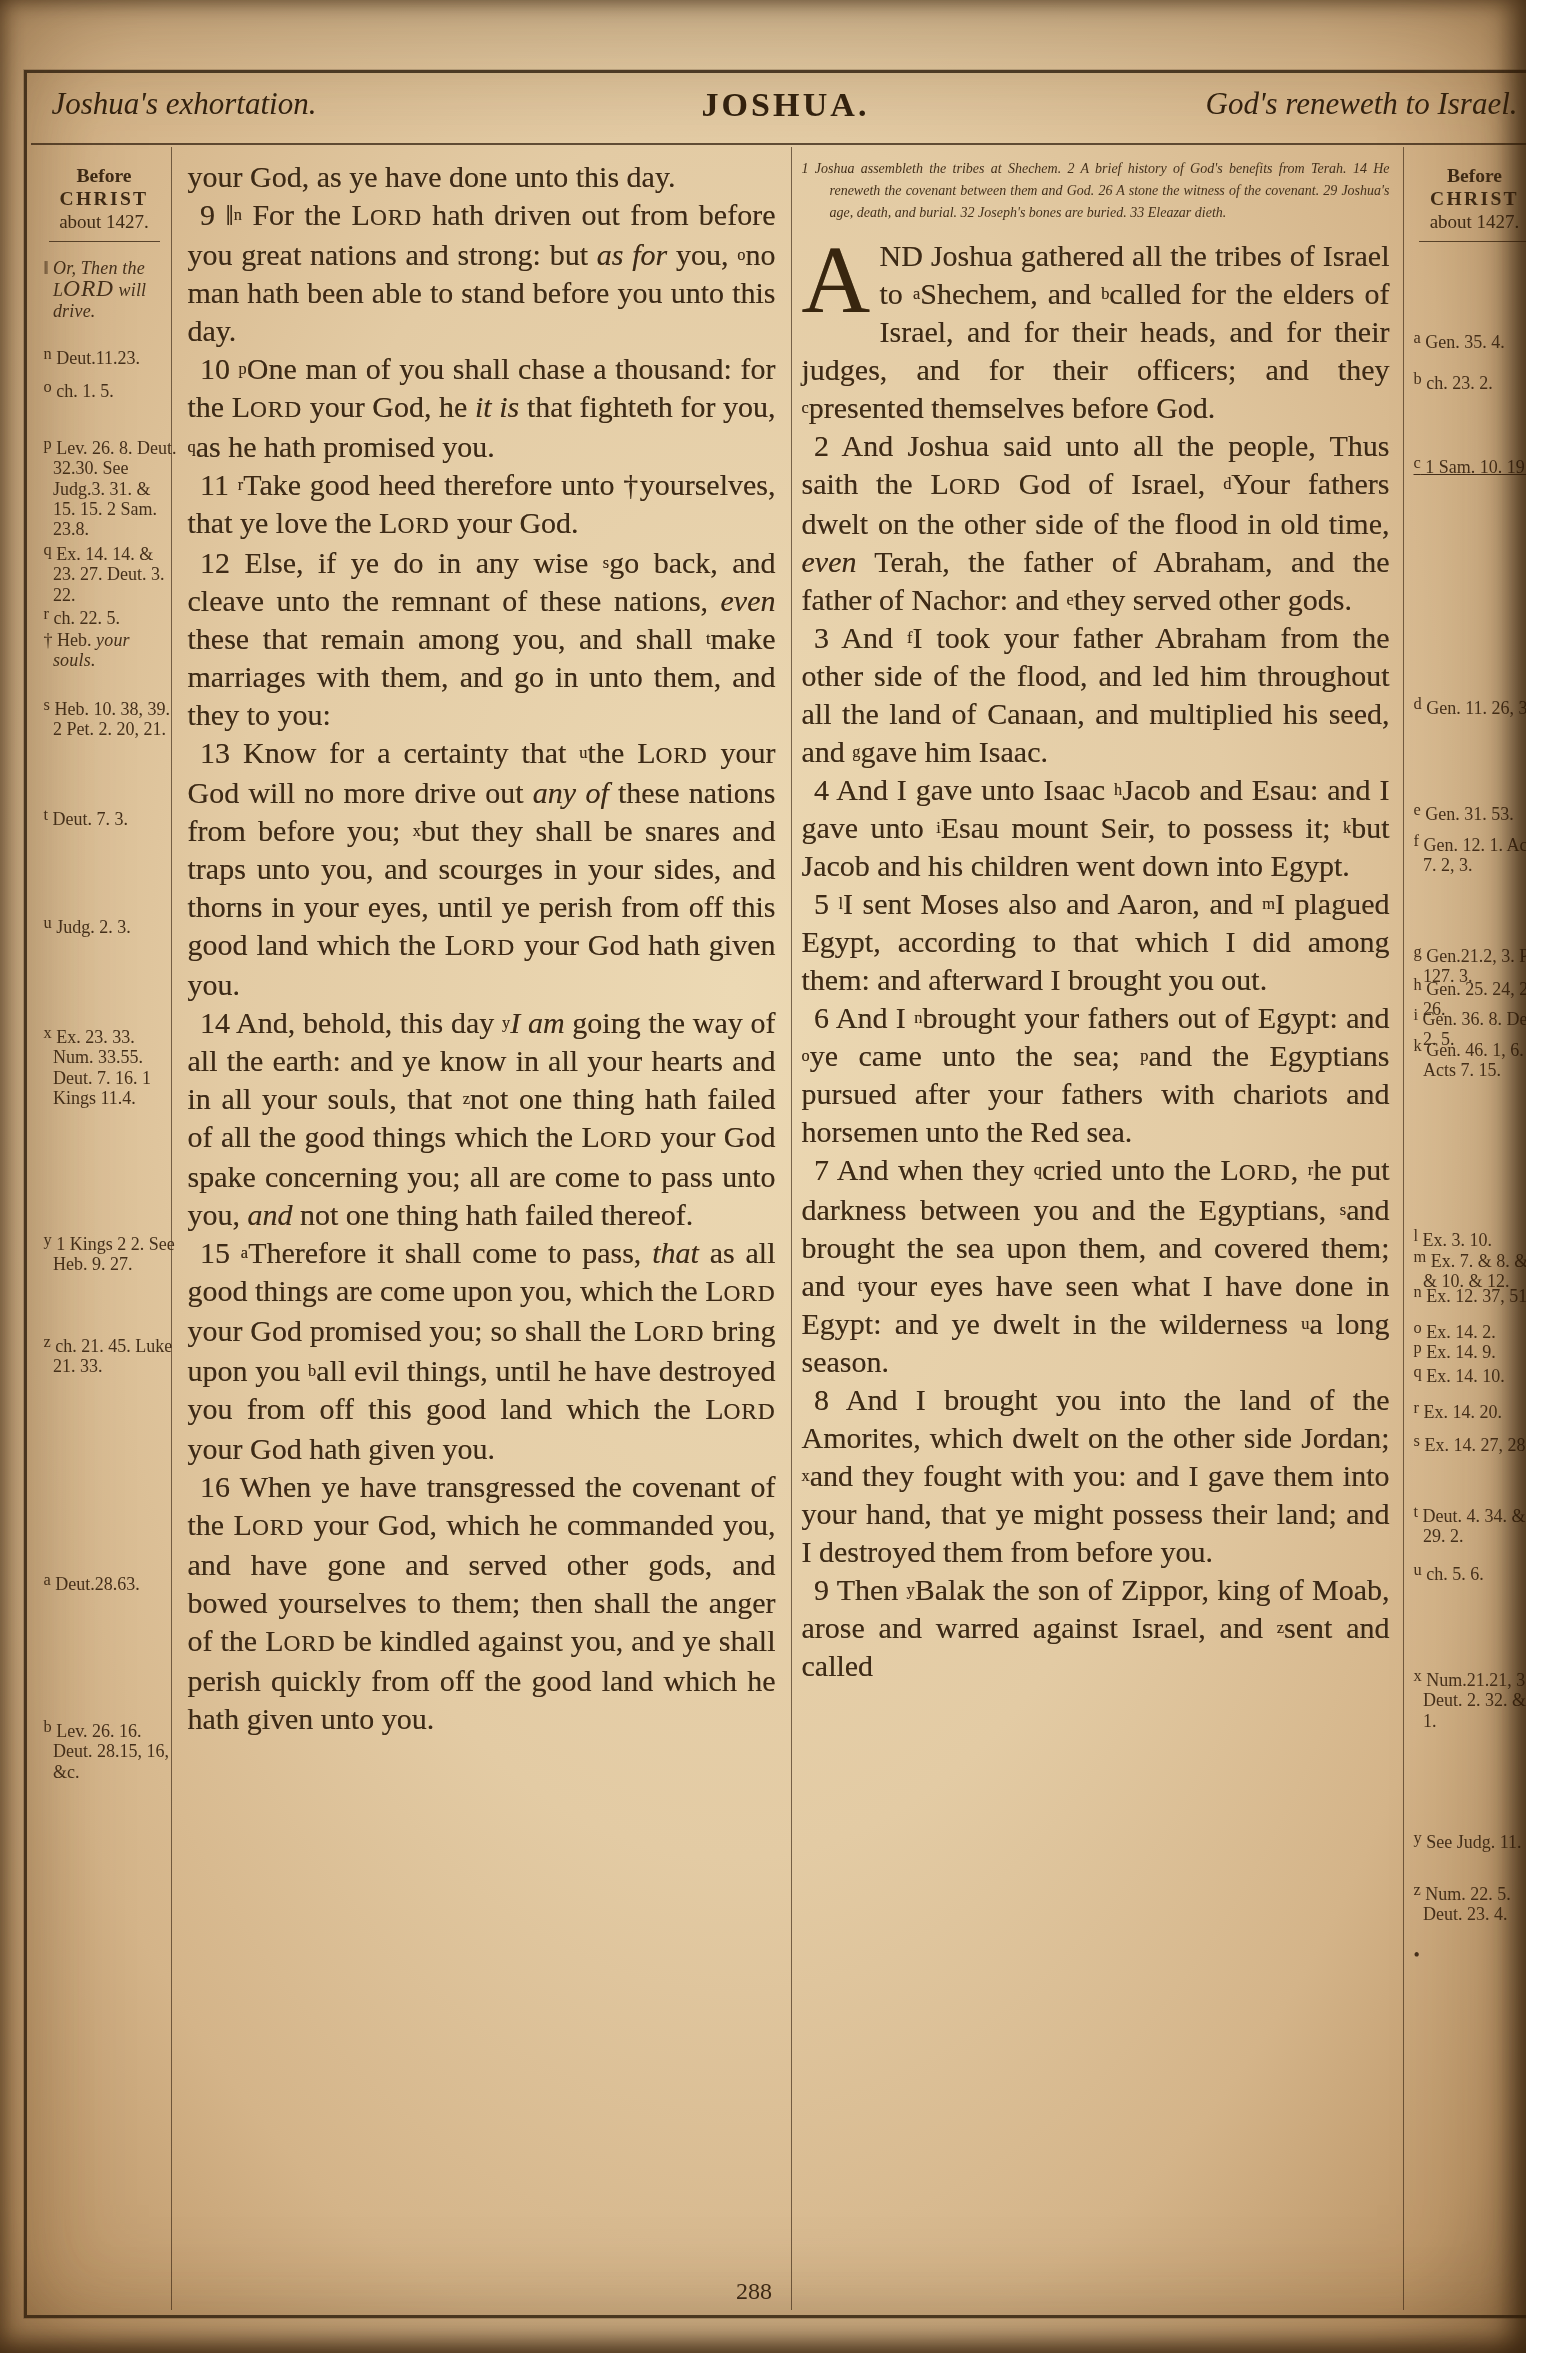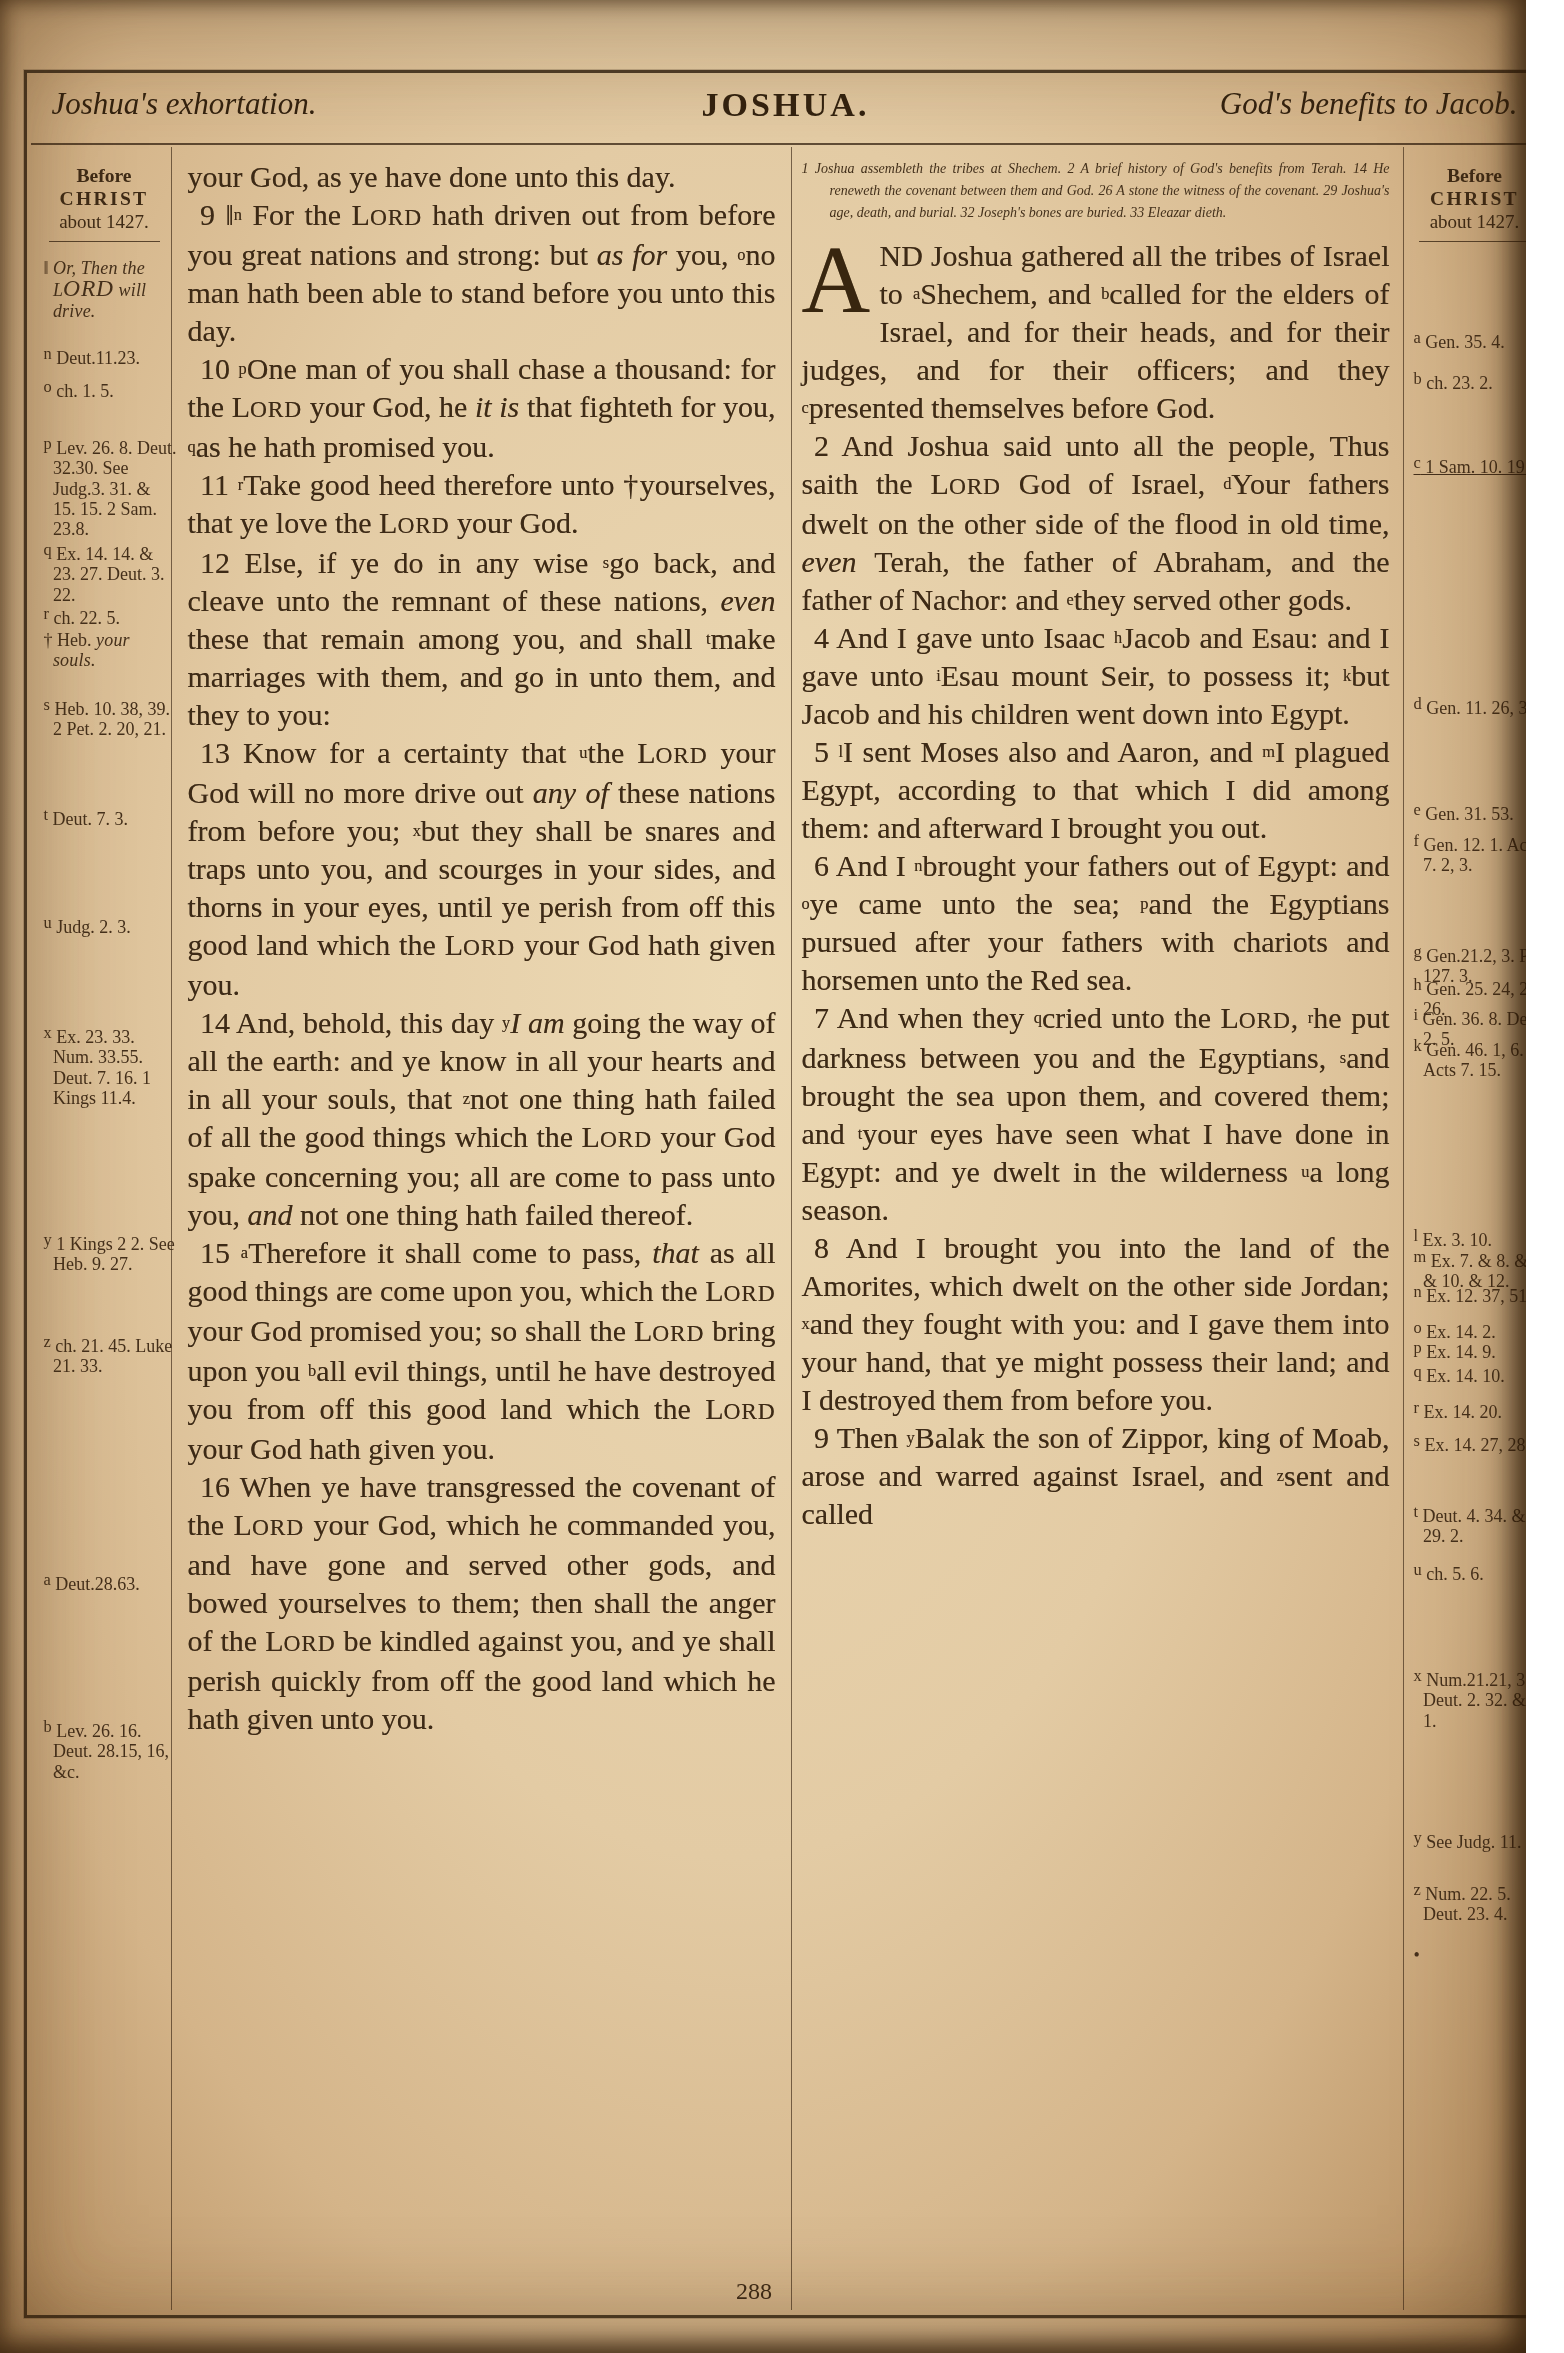--- a/index.html
+++ b/index.html
@@ -48,21 +48,21 @@
   .pagenum{position:absolute;left:665px;top:2189px;width:125px;text-align:center;font-size:24px;color:#3d2a16;margin-top:16px;}
 </style>
 </head>
 <body>
 
 <div id="screen">
   <div class="page">
 
     <div class="rh rh-left">Joshua's exhortation.</div>
     <div class="rh rh-center">JOSHUA.</div>
-    <div class="rh rh-right">God's benefits to Jacob.</div>
+    <div class="rh rh-right">God's reneweth to Israel.</div>
     <div class="head-rule"></div>
 
     <div class="vrule vr-left"></div>
     <div class="vrule vr-center"></div>
     <div class="vrule vr-right"></div>
 
     <div class="bc bc-left">
       <div class="bc-line">Before</div>
       <div class="bc-line l2">CHRIST</div>
       <div class="bc-line l3">about 1427.</div>
@@ -86,20 +86,21 @@
         <p class="verse">14 And, behold, this day <sup class="rm">y</sup><i>I am</i> going the way of all the earth: and ye know in all your hearts and in all your souls, that <sup class="rm">z</sup>not one thing hath failed of all the good things which the <span class="lord">L<span class="sc">ORD</span></span> your God spake concerning you; all are come to pass unto you, <i>and</i> not one thing hath failed thereof.</p>
         <p class="verse">15 <sup class="rm">a</sup>Therefore it shall come to pass, <i>that</i> as all good things are come upon you, which the <span class="lord">L<span class="sc">ORD</span></span> your God promised you; so shall the <span class="lord">L<span class="sc">ORD</span></span> bring upon you <sup class="rm">b</sup>all evil things, until he have destroyed you from off this good land which the <span class="lord">L<span class="sc">ORD</span></span> your God hath given you.</p>
         <p class="verse">16 When ye have transgressed the covenant of the <span class="lord">L<span class="sc">ORD</span></span> your God, which he commanded you, and have gone and served other gods, and bowed yourselves to them; then shall the anger of the <span class="lord">L<span class="sc">ORD</span></span> be kindled against you, and ye shall perish quickly from off the good land which he hath given unto you.</p>
       </div>
 
     <div class="coltext col-right">
       <p class="summary">1 Joshua assembleth the tribes at Shechem. 2 A brief history of God's benefits from Terah. 14 He reneweth the covenant between them and God. 26 A stone the witness of the covenant. 29 Joshua's age, death, and burial. 32 Joseph's bones are buried. 33 Eleazar dieth.</p>
       <div id="right-verses">
           <p class="verse cont"><span class="dropcap">A</span>ND Joshua gathered all the tribes of Israel to <sup class="rm">a</sup>Shechem, and <sup class="rm">b</sup>called for the elders of Israel, and for their heads, and for their judges, and for their officers; and they <sup class="rm">c</sup>presented themselves before God.</p>
           <p class="verse">2 And Joshua said unto all the people, Thus saith the <span class="lord">L<span class="sc">ORD</span></span> God of Israel, <sup class="rm">d</sup>Your fathers dwelt on the other side of the flood in old time, <i>even</i> Terah, the father of Abraham, and the father of Nachor: and <sup class="rm">e</sup>they served other gods.</p>
+          <p class="verse">3 And <sup class="rm">f</sup>I took your father Abraham from the other side of the flood, and led him throughout all the land of Canaan, and multiplied his seed, and <sup class="rm">g</sup>gave him Isaac.</p>
           <p class="verse">4 And I gave unto Isaac <sup class="rm">h</sup>Jacob and Esau: and I gave unto <sup class="rm">i</sup>Esau mount Seir, to possess it; <sup class="rm">k</sup>but Jacob and his children went down into Egypt.</p>
           <p class="verse">5 <sup class="rm">l</sup>I sent Moses also and Aaron, and <sup class="rm">m</sup>I plagued Egypt, according to that which I did among them: and afterward I brought you out.</p>
           <p class="verse">6 And I <sup class="rm">n</sup>brought your fathers out of Egypt: and <sup class="rm">o</sup>ye came unto the sea; <sup class="rm">p</sup>and the Egyptians pursued after your fathers with chariots and horsemen unto the Red sea.</p>
           <p class="verse">7 And when they <sup class="rm">q</sup>cried unto the <span class="lord">L<span class="sc">ORD</span></span>, <sup class="rm">r</sup>he put darkness between you and the Egyptians, <sup class="rm">s</sup>and brought the sea upon them, and covered them; and <sup class="rm">t</sup>your eyes have seen what I have done in Egypt: and ye dwelt in the wilderness <sup class="rm">u</sup>a long season.</p>
           <p class="verse">8 And I brought you into the land of the Amorites, which dwelt on the other side Jordan; <sup class="rm">x</sup>and they fought with you: and I gave them into your hand, that ye might possess their land; and I destroyed them from before you.</p>
           <p class="verse">9 Then <sup class="rm">y</sup>Balak the son of Zippor, king of Moab, arose and warred against Israel, and <sup class="rm">z</sup>sent and called</p>
         </div>
     </div>
 
     <div class="pagenum">288</div>

